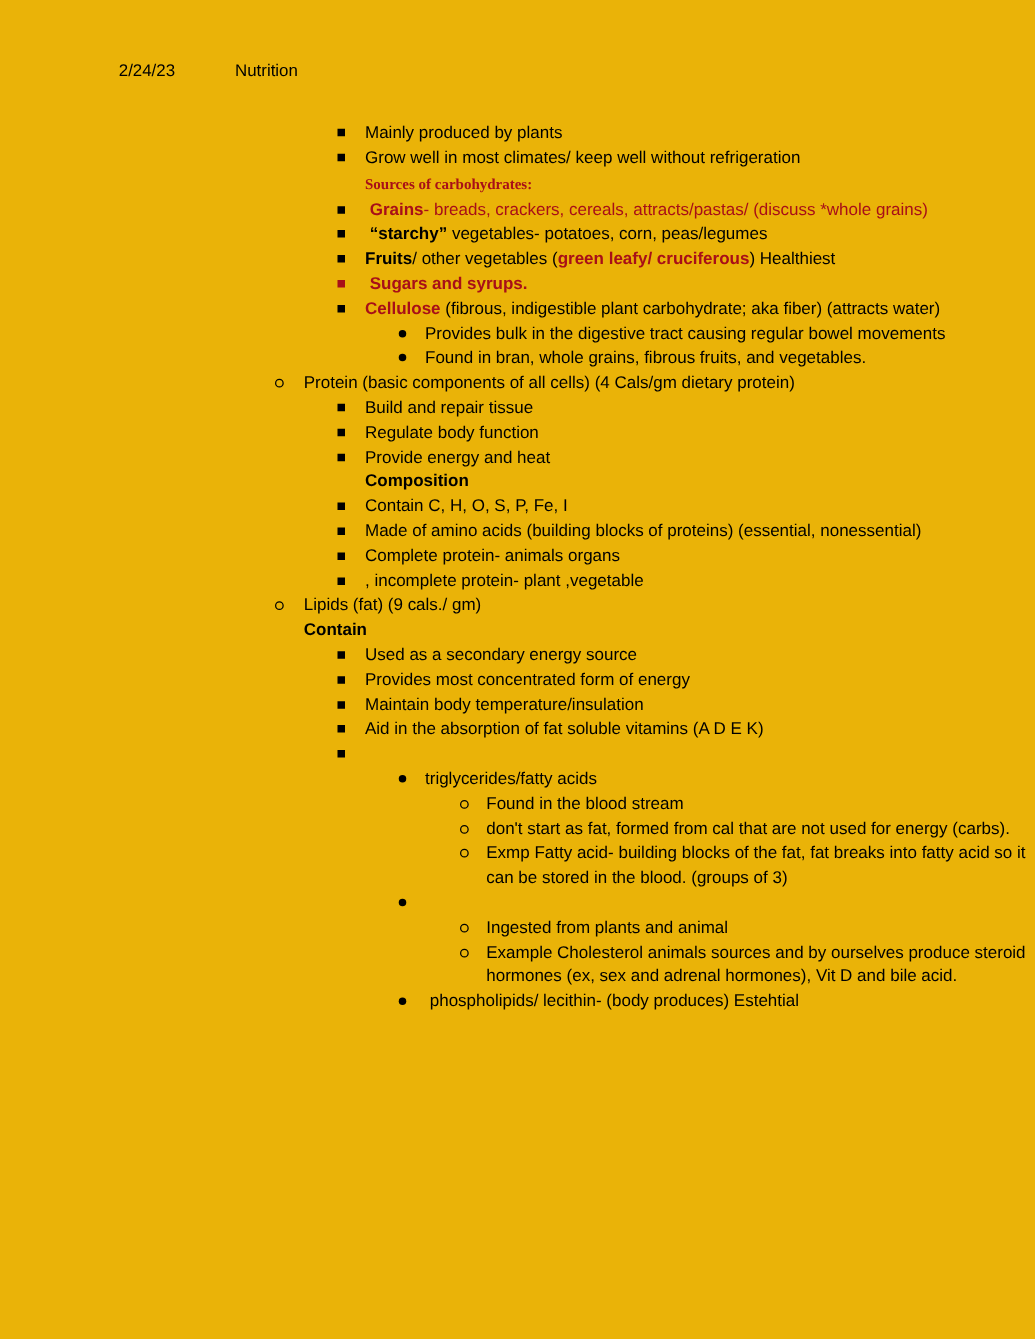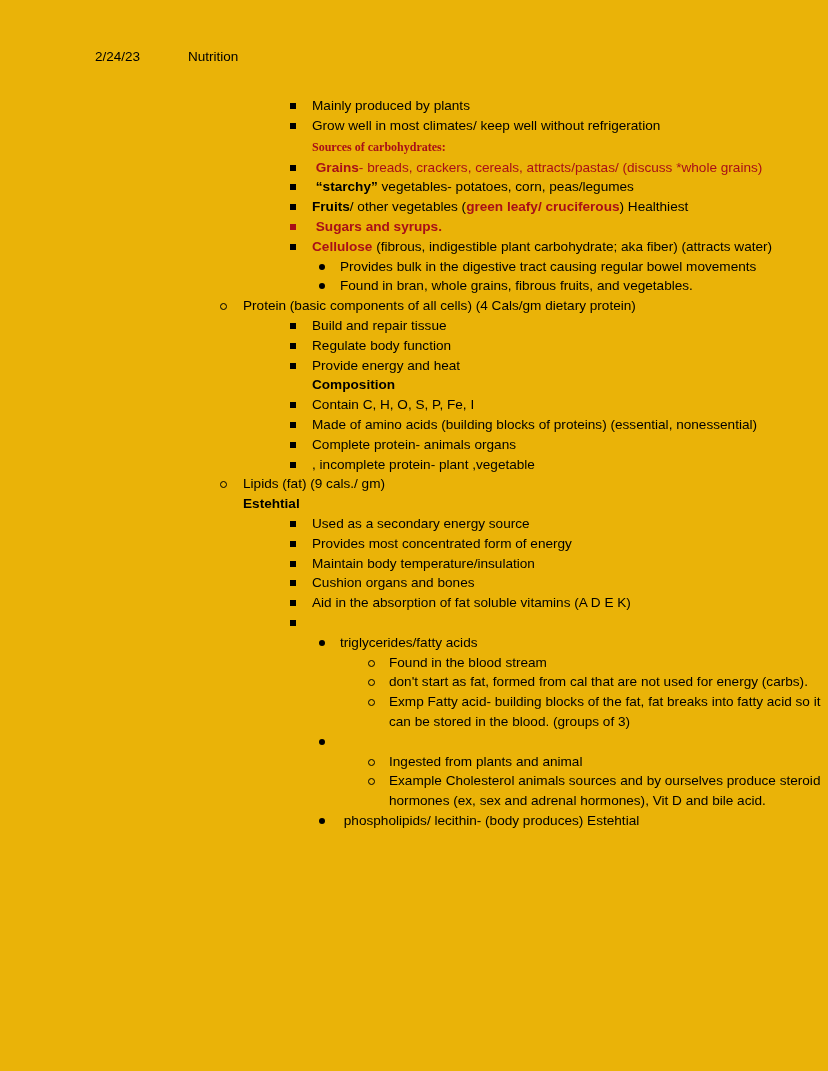--- a/index.html
+++ b/index.html
@@ -75,21 +75,21 @@
     border-radius: 50%;
     border: 1.2px solid #000;
     background: transparent;
     top: 7px;
   }
 
   
   .lvl-o   { padding-left: 243px; }   
   .lvl-o   > .marker { left: 220px; }
 
-  .lvl-sq  { padding-left: 292px; margin-left: 20px; }   
+  .lvl-sq  { padding-left: 292px; }   
   .lvl-sq  > .marker { left: 270px; }
 
   .lvl-d   { padding-left: 340px; }   
   .lvl-d   > .marker { left: 319px; }
 
   .lvl-c   { padding-left: 389px; }   
   .lvl-c   > .marker { left: 368px; }
 
   .txt { display: block; }
 
@@ -207,38 +207,34 @@
       <span class="marker square"></span>
       <span class="txt">, incomplete protein-  plant ,vegetable</span>
     </div>
 
     <div class="line lvl-o">
       <span class="marker circle"></span>
       <span class="txt">Lipids (fat) (9 cals./ gm)</span>
     </div>
 
     <div class="line lvl-o nobullet">
-      <span class="txt heading-bold">Estehtial</span>
+      <span class="txt heading-bold">Contain</span>
     </div>
 
     <div class="line lvl-sq">
       <span class="marker square"></span>
       <span class="txt">Used as a secondary energy source</span>
     </div>
     <div class="line lvl-sq">
       <span class="marker square"></span>
       <span class="txt">Provides most concentrated form of energy</span>
     </div>
     <div class="line lvl-sq">
       <span class="marker square"></span>
       <span class="txt">Maintain body temperature/insulation</span>
-    </div>
-    <div class="line lvl-sq">
-      <span class="marker square"></span>
-      <span class="txt">Cushion organs and bones</span>
     </div>
     <div class="line lvl-sq">
       <span class="marker square"></span>
       <span class="txt">Aid in the absorption of fat soluble vitamins (A D E K)</span>
     </div>
 
     <div class="line lvl-sq empty-line">
       <span class="marker square"></span>
       <span class="txt"></span>
     </div>

